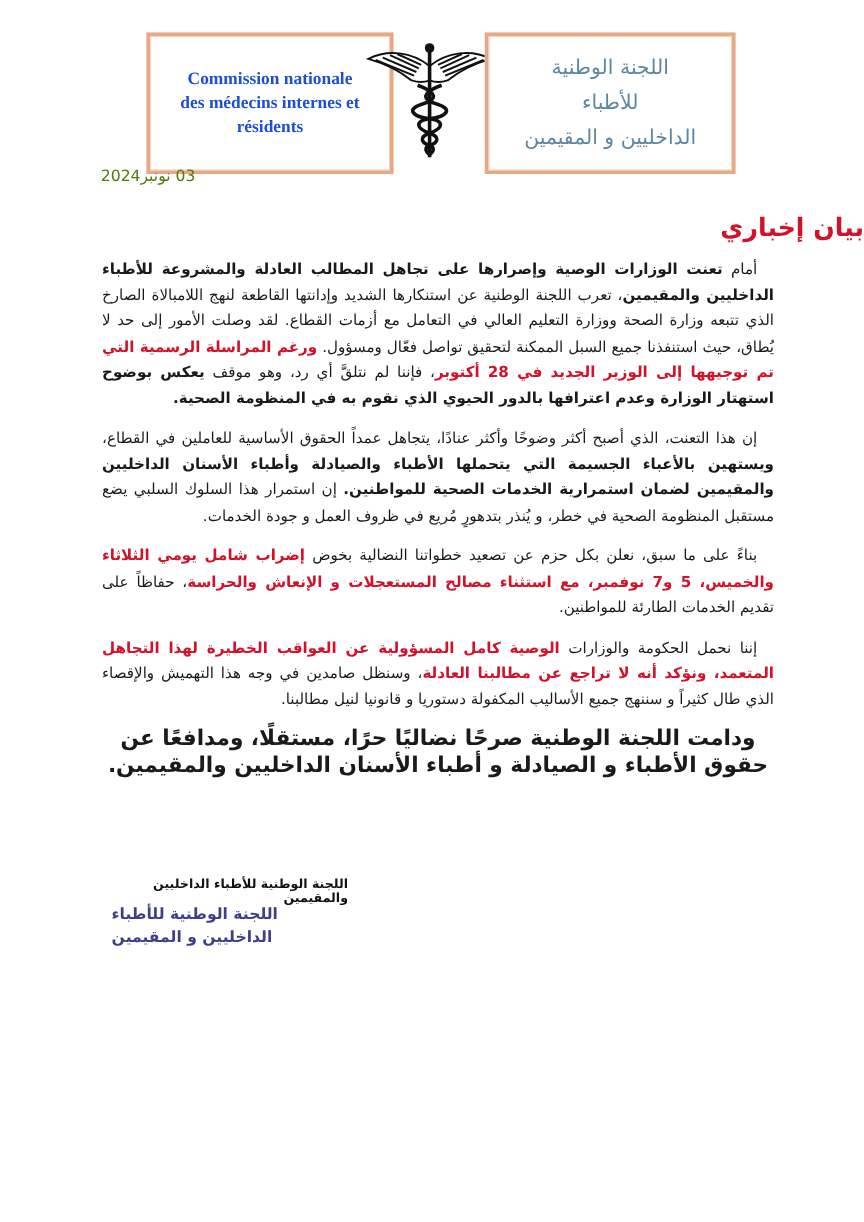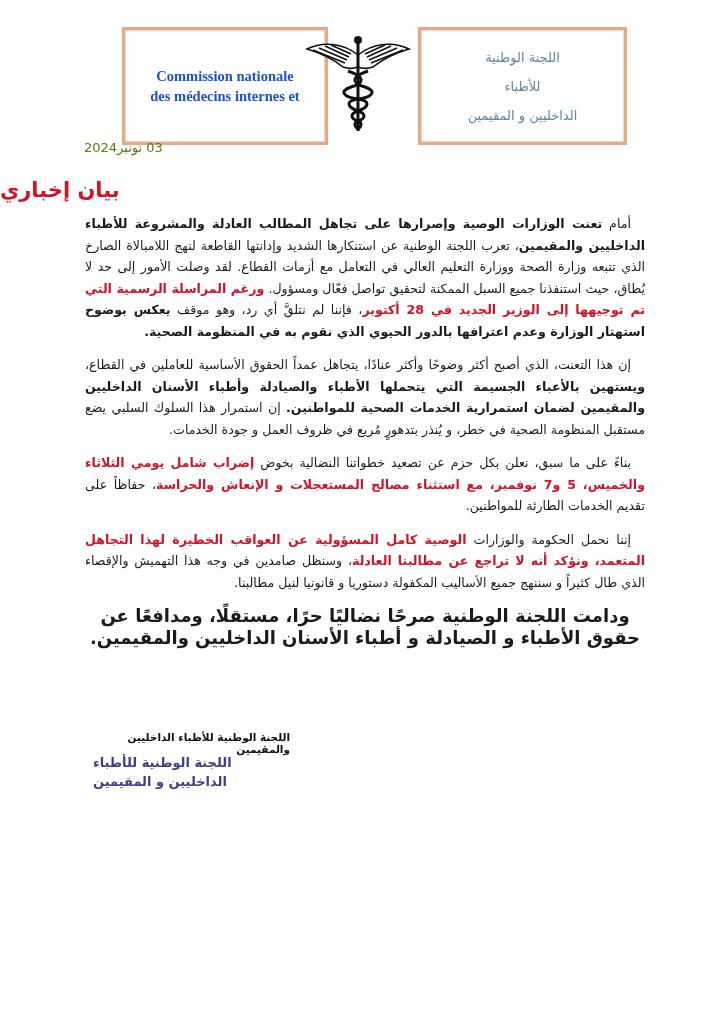--- a/index.html
+++ b/index.html
@@ -4,44 +4,45 @@
 <style>
   html, body { margin: 0; padding: 0; background: #ffffff; }
   body { width: 720px; height: 1018px; position: relative; overflow: hidden;
          font-family: "DejaVu Sans", "Liberation Sans", sans-serif; color: #1a1a1a; }
   .header { position: absolute; top: 27px; left: 0; width: 720px; height: 120px; }
   .box { position: absolute; top: 0; height: 112px; border: 3px solid #e7a985;
          box-shadow: 0 0 0 1px #f3d6c4 inset; background: #fff; text-align: center;
          display: flex; flex-direction: column; justify-content: center; }
   .box-fr { left: 88px; width: 200px; font-family: "Liberation Serif", "DejaVu Serif", serif;
             color: #1d4ed8; font-weight: bold; font-size: 14.5px; line-height: 20px; margin-left: 34px; }
-  .box-ar { left: 418px; width: 203px; color: #5e86a3; font-size: 13px; line-height: 29px; direction: rtl; }
+  .box-ar { left: 404px; width: 203px; color: #5e86a3; font-size: 17px; line-height: 29px; direction: rtl; }
   .caduceus { position: absolute; left: 303px; top: 6px; width: 110px; height: 104px; }
   .date { position: absolute; top: 140px; left: 84px; font-size: 13px; color: #4d7c0f; direction: rtl; unicode-bidi: plaintext; }
-  .title { position: absolute; top: 178px; left: 0; width: 720px; text-align: left;
+  .title { position: absolute; top: 178px; left: 0; width: 720px; text-align: right;
            color: #d3122a; font-size: 21px; font-weight: bold; direction: rtl; }
   .body { position: absolute; top: 213px; left: 85px; width: 560px; direction: rtl;
           text-align: justify; font-size: 12.6px; line-height: 21.5px; }
   .body p { margin: 0 0 12px 0; text-indent: 14px; }
   .b { font-weight: bold; }
   .red { color: #d3122a; }
   .u { }
   .closing { text-align: center; font-weight: bold; font-size: 18px; text-indent: 0 !important; margin-top: 4px !important; }
   .sig-label { position: absolute; top: 731px; left: 80px; width: 210px; direction: rtl; text-align: right;
                font-size: 10.5px; font-weight: bold; color: #111; }
   .stamp { position: absolute; top: 753px; left: 93px; width: 170px; direction: rtl; text-align: left;
            color: #3d3f8a; font-weight: bold; font-size: 13px; line-height: 19px; letter-spacing: 0.5px; }
 </style>
 </head>
 <body>
 
 <div class="header">
   <div class="box box-fr">
     <div>Commission nationale</div>
     <div>des médecins internes et</div>
+    <div>résidents</div>
   </div>
 
   <svg class="caduceus" viewBox="0 0 110 104">
     <g fill="none" stroke="#111" stroke-width="1.6">
       <path d="M55 22 C40 10 20 8 4 16 C18 20 30 26 40 34 C46 36 50 36 55 34" fill="#fff"></path>
       <path d="M55 22 C70 10 90 8 106 16 C92 20 80 26 70 34 C64 36 60 36 55 34" fill="#fff"></path>
       <path d="M10 17 L42 30 M16 15 L44 27 M22 13 L46 24 M28 12 L48 21"></path>
       <path d="M100 17 L68 30 M94 15 L66 27 M88 13 L64 24 M82 12 L62 21"></path>
     </g>
     <line x1="55" y1="8" x2="55" y2="98" stroke="#111" stroke-width="3"></line>

